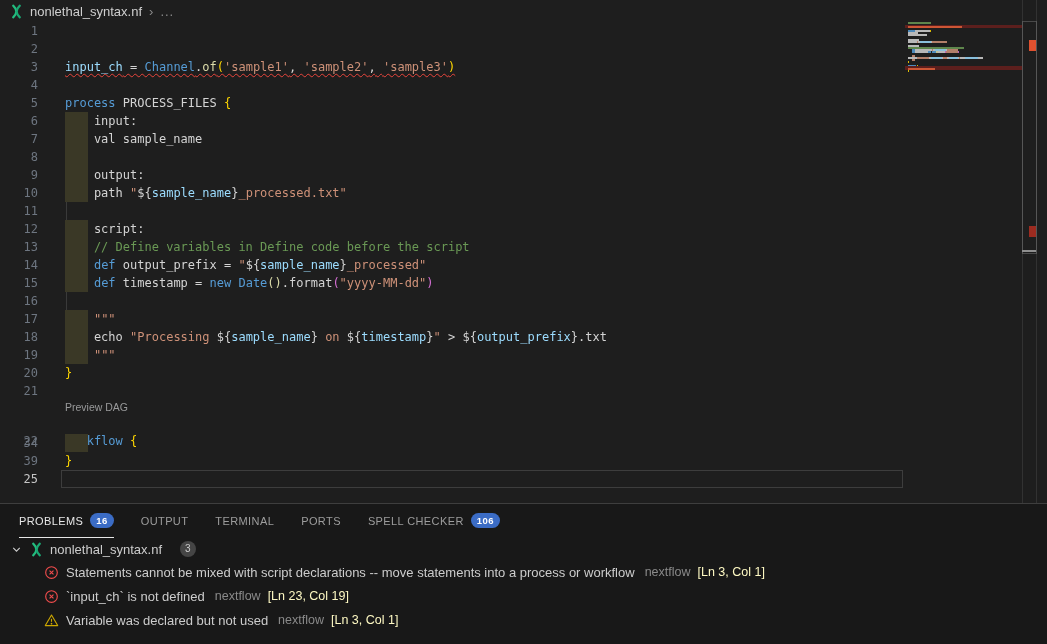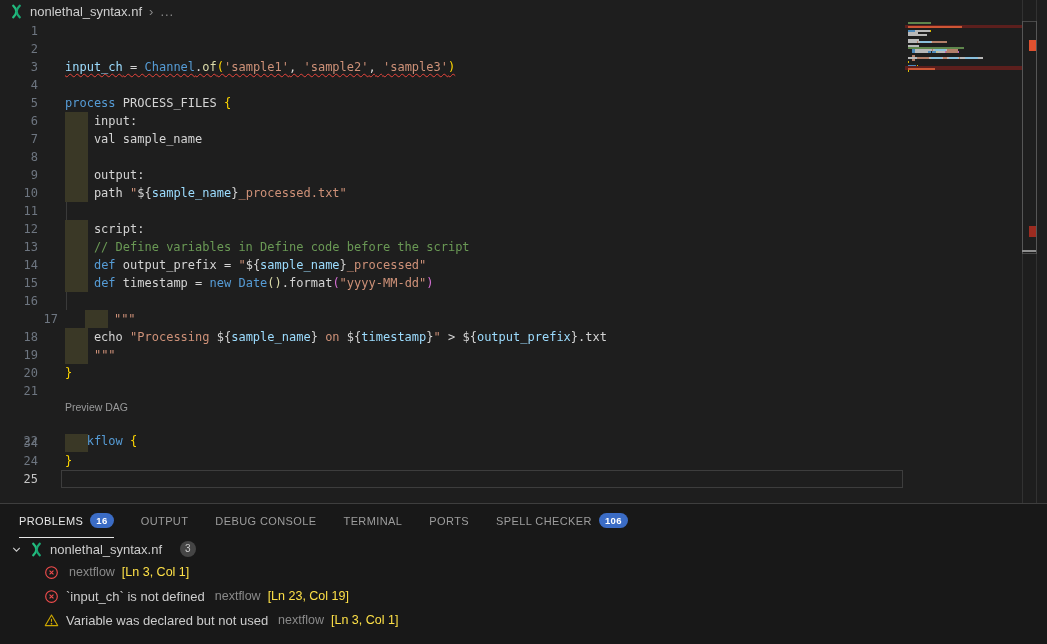--- a/index.html
+++ b/index.html
@@ -38,21 +38,21 @@
   .tabs{display:flex;align-items:stretch;height:34px;padding-left:19px;gap:27px;}
   .tab{display:flex;align-items:center;gap:7px;font-size:11px;letter-spacing:.4px;color:#9d9d9d;cursor:pointer;border-bottom:1px solid transparent;}
   .tab.active{color:#e7e7e7;border-bottom-color:#e7e7e7;}
   .badge{background:#3b6cc5;color:#fff;font-size:9.5px;line-height:15px;padding:0 6px;border-radius:10px;font-weight:bold;}
   .treerow{display:flex;align-items:center;height:22px;padding-left:10px;gap:6px;cursor:pointer;}
   .treename{color:#cccccc;font-size:13px;}
   .gbadge{background:#454545;color:#cccccc;font-size:10px;line-height:16px;padding:0 5px;border-radius:9px;margin-left:12px;}
   .prow{display:flex;align-items:center;height:24px;padding-left:44px;gap:7px;cursor:pointer;}
   .pmsg{color:#cccccc;font-size:13px;}
   .psrc{color:#8a8a8a;font-size:12.5px;margin-left:3px;}
-  .ploc{color:#fde047;font-size:12.5px;}
+  .ploc{color:#fef9c3;font-size:12.5px;}
   svg{flex:none;}
 </style>
 </head>
 <body>
 
 <div class="win">
 
   <div id="editor">
       <div class="crow" style="top: 22px;">
         <span class="lnum">1</span>
@@ -121,21 +121,21 @@
       <div class="crow" style="top: 274px;">
         <span class="lnum">15</span>
         <span class="iblock"></span>
         <span class="ctext"><span style="color: rgb(212, 212, 212);">    </span><span style="color: rgb(86, 156, 214);">def</span><span style="color: rgb(212, 212, 212);"> timestamp = </span><span style="color: rgb(86, 156, 214);">new</span><span style="color: rgb(212, 212, 212);"> </span><span style="color: rgb(86, 156, 214);">Date</span><span style="color: rgb(220, 220, 170);">()</span><span style="color: rgb(212, 212, 212);">.format</span><span style="color: rgb(214, 112, 214);">(</span><span style="color: rgb(206, 145, 120);">"yyyy-MM-dd"</span><span style="color: rgb(214, 112, 214);">)</span></span>
       </div>
       <div class="crow" style="top: 292px;">
         <span class="lnum">16</span>
         <span class="iguide"></span>
         <span class="ctext"></span>
       </div>
-      <div class="crow" style="top: 310px; margin-left: 20px;">
+      <div class="crow" style="top: 310px;">
         <span class="lnum">17</span>
         <span class="iblock"></span>
         <span class="ctext"><span style="color: rgb(212, 212, 212);">    </span><span style="color: rgb(206, 145, 120);">"""</span></span>
       </div>
       <div class="crow" style="top: 328px;">
         <span class="lnum">18</span>
         <span class="iblock"></span>
         <span class="ctext"><span style="color: rgb(212, 212, 212);">    echo </span><span style="color: rgb(206, 145, 120);">"Processing </span><span style="color: rgb(212, 212, 212);">${</span><span style="color: rgb(156, 220, 254);">sample_name</span><span style="color: rgb(212, 212, 212);">}</span><span style="color: rgb(206, 145, 120);"> on </span><span style="color: rgb(212, 212, 212);">${</span><span style="color: rgb(156, 220, 254);">timestamp</span><span style="color: rgb(212, 212, 212);">}</span><span style="color: rgb(206, 145, 120);">"</span><span style="color: rgb(212, 212, 212);"> &gt; </span><span style="color: rgb(212, 212, 212);">${</span><span style="color: rgb(156, 220, 254);">output_prefix</span><span style="color: rgb(212, 212, 212);">}</span><span style="color: rgb(212, 212, 212);">.txt</span></span>
       </div>
       <div class="crow" style="top: 346px;">
@@ -154,21 +154,21 @@
       <div class="codelens" style="top: 400px;">Preview DAG</div>
       <div class="crow" style="top: 432px;">
         <span class="lnum">22</span>
         <span class="ctext"><span style="color: rgb(86, 156, 214);">workflow</span><span style="color: rgb(212, 212, 212);"> </span><span style="color: rgb(255, 215, 0);">{</span></span>
       </div>
       <div class="crow" style="top: 434px;">
         <span class="lnum">34</span>
         <span class="iblock"></span>
       </div>
       <div class="crow" style="top: 452px;">
-        <span class="lnum">24</span>
+        <span class="lnum">39</span>
         <span class="ctext"><span style="color: rgb(255, 215, 0);">}</span></span>
       </div>
       <div class="crow" style="top: 470px;">
         <span class="lnum on">25</span>
         <span class="aline"></span>
         <span class="ctext"></span>
       </div>
     </div>
 
   <div class="breadcrumbs">
@@ -265,23 +265,20 @@
   <div class="panel">
     <div class="tabs">
       <div class="tab active">
         <span>PROBLEMS</span>
         <span class="badge">16</span>
       </div>
       <div class="tab">
         <span>OUTPUT</span>
       </div>
       <div class="tab">
-        <span>DEBUG CONSOLE</span>
-      </div>
-      <div class="tab">
         <span>TERMINAL</span>
       </div>
       <div class="tab">
         <span>PORTS</span>
       </div>
       <div class="tab">
         <span>SPELL CHECKER</span>
         <span class="badge">106</span>
       </div>
     </div>
@@ -296,20 +293,21 @@
       </svg>
       <span class="treename">nonlethal_syntax.nf</span>
       <span class="gbadge">3</span>
     </div>
 
     <div class="prow">
       <svg width="15" height="15" viewBox="0 0 16 16">
         <circle cx="8" cy="8" r="6.2" stroke="#f14c4c" fill="none" stroke-width="1.2"></circle>
         <path d="M5.9 5.9 L10.1 10.1 M10.1 5.9 L5.9 10.1" stroke="#f14c4c" stroke-width="1.2"></path>
       </svg>
+      <span class="pmsg">Statements cannot be mixed with script declarations -- move statements into a process or workflow</span>
       <span class="psrc">nextflow</span>
       <span class="ploc">[Ln 3, Col 1]</span>
     </div>
     <div class="prow">
       <svg width="15" height="15" viewBox="0 0 16 16">
         <circle cx="8" cy="8" r="6.2" stroke="#f14c4c" fill="none" stroke-width="1.2"></circle>
         <path d="M5.9 5.9 L10.1 10.1 M10.1 5.9 L5.9 10.1" stroke="#f14c4c" stroke-width="1.2"></path>
       </svg>
       <span class="pmsg">`input_ch` is not defined</span>
       <span class="psrc">nextflow</span>

